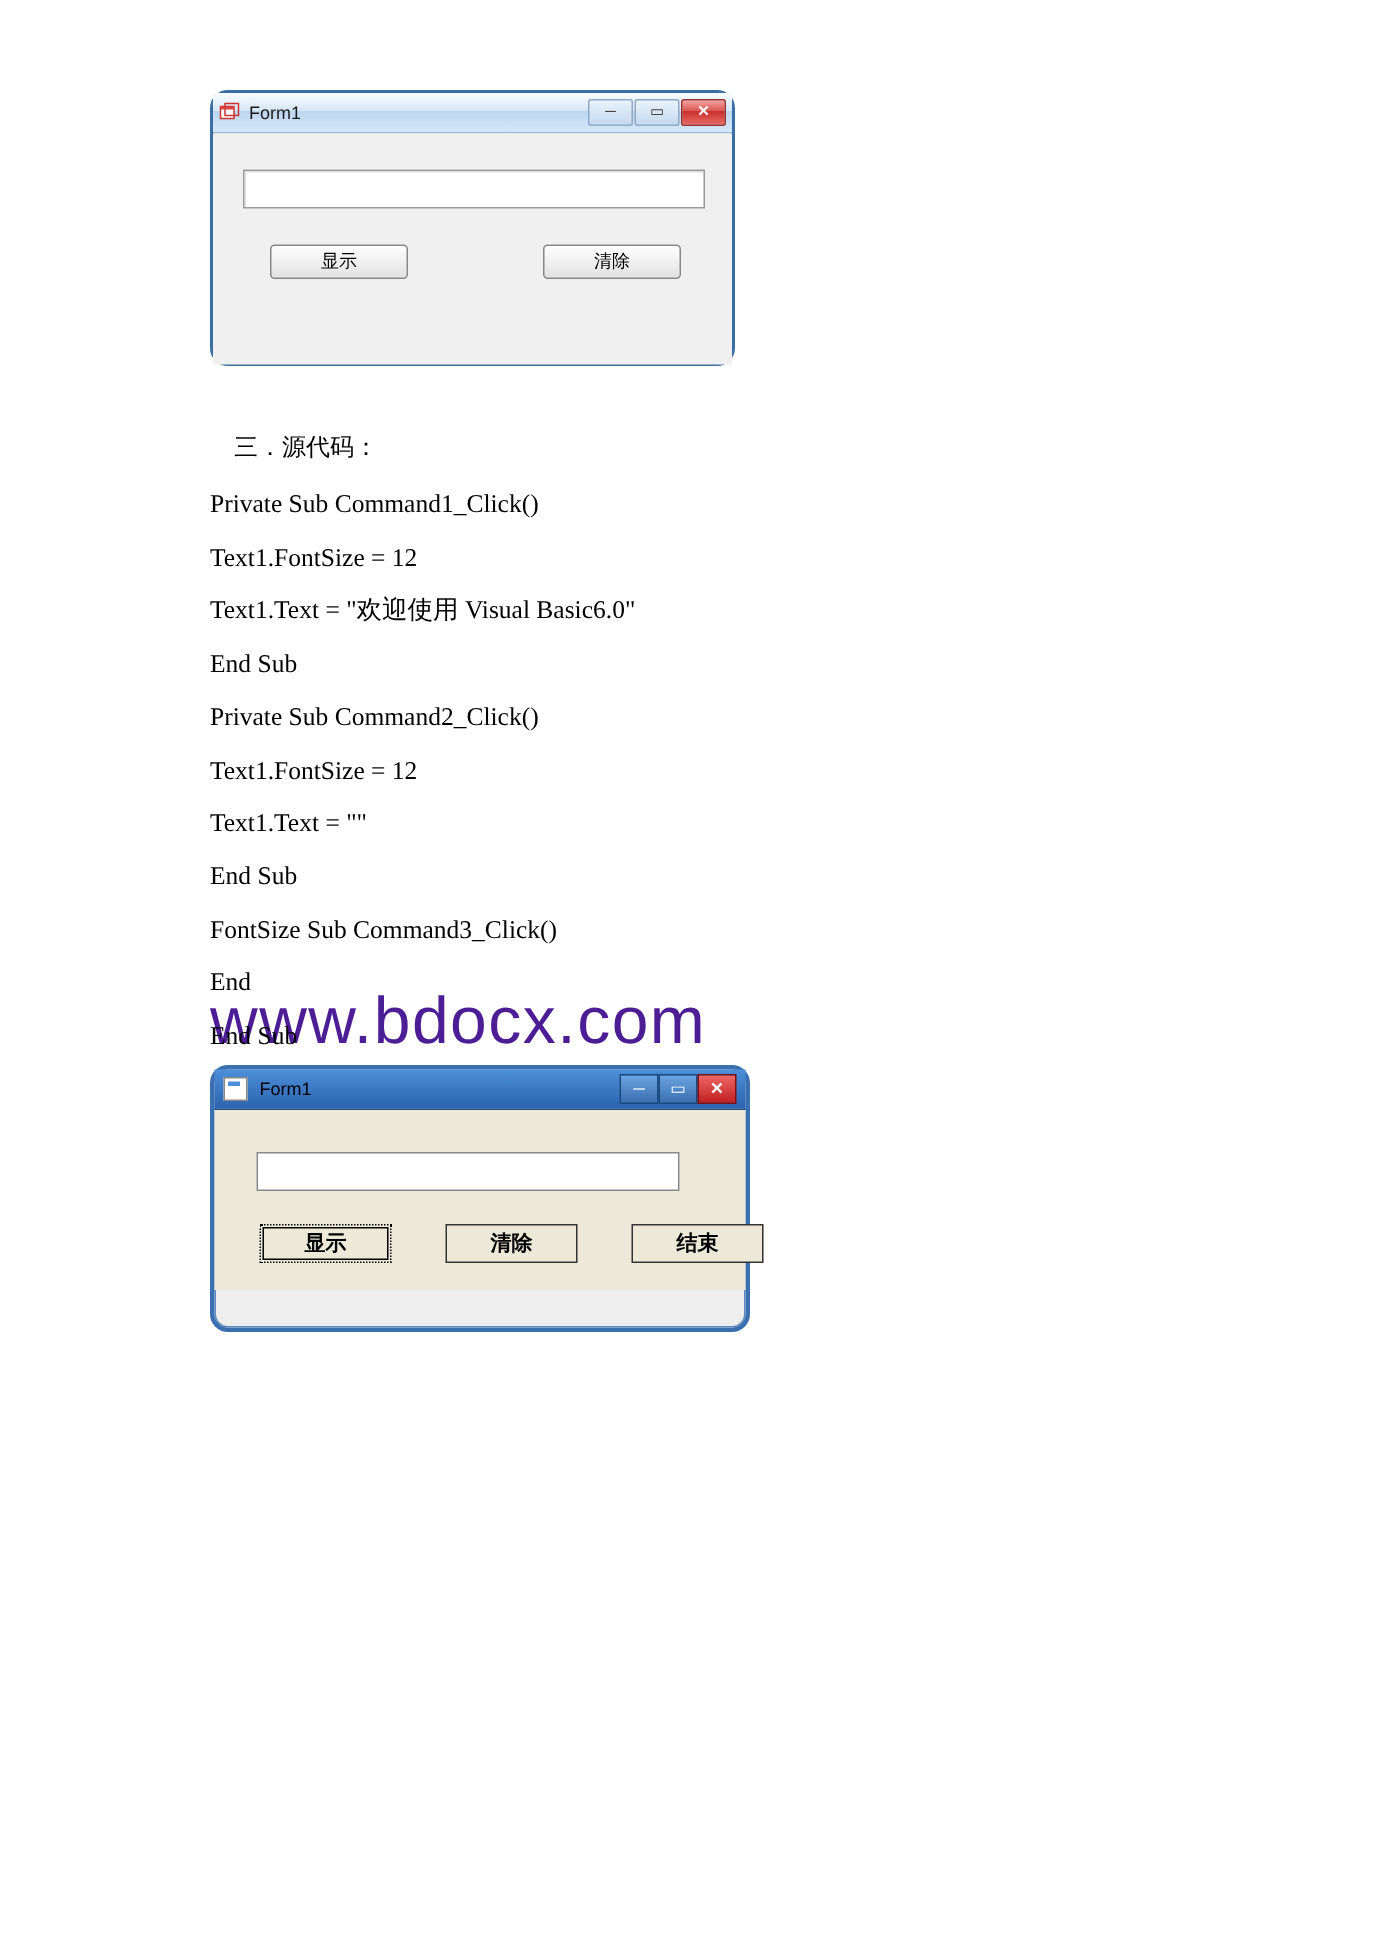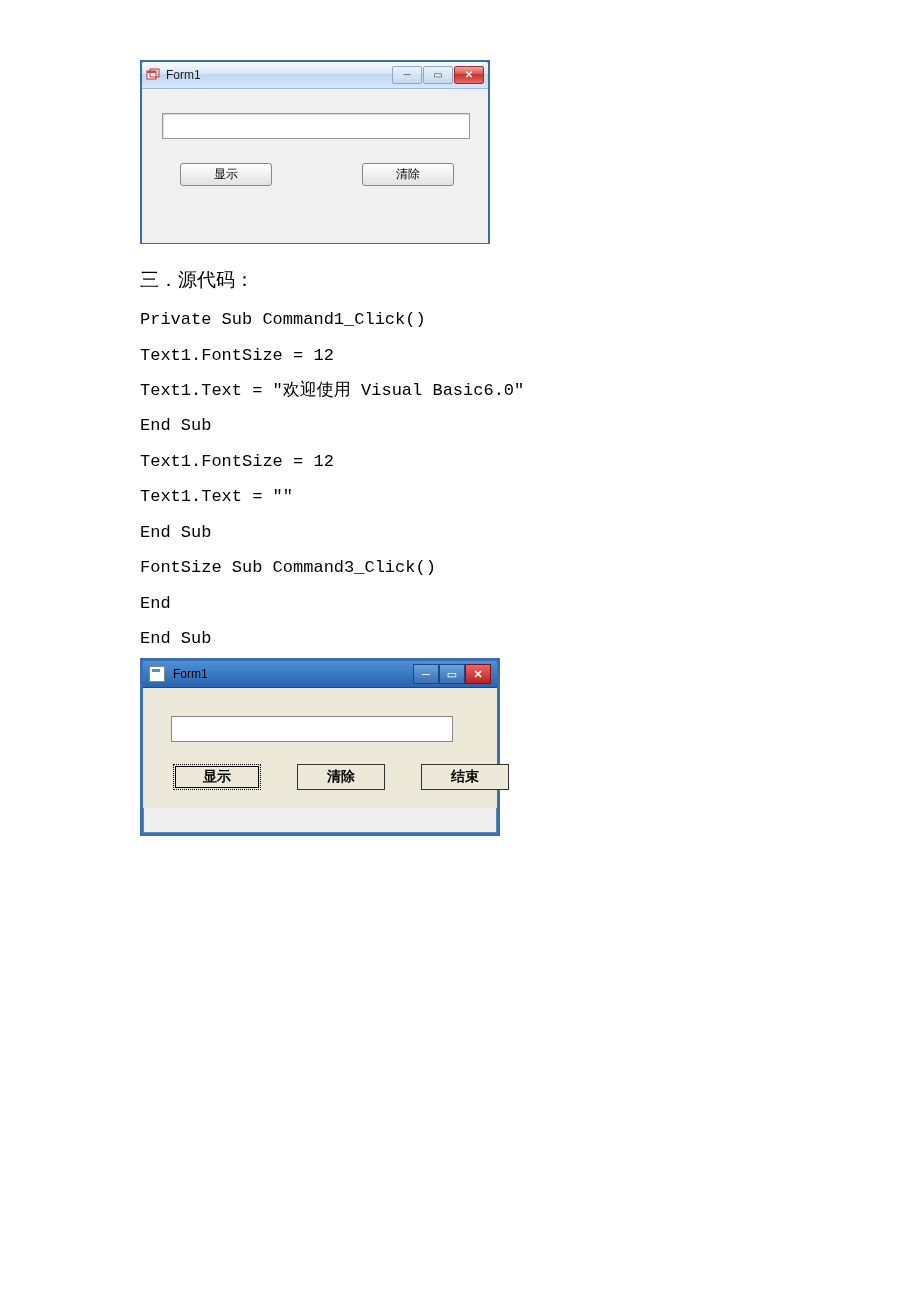--- a/index.html
+++ b/index.html
@@ -1,31 +1,31 @@
 <!DOCTYPE html>
 <html><head>
 <meta charset="utf-8">
 <style>
 body{margin:0;background:#fff;font-family:"Microsoft YaHei","SimSun",serif;color:#000;width:920px;padding:0}
 .page{padding:60px 140px 40px 140px}
-.win{border:2px solid #3b6ea5;border-radius:0;background:#eee;box-shadow:0 0 0 1px #5a8abf inset;margin-bottom:18px}
+.win{border:2px solid #3b6ea5;border-radius:12px;background:#eee;box-shadow:0 0 0 1px #5a8abf inset;margin-bottom:40px}
 .win1{width:346px;height:180px}
 .titlebar{height:26px;background:linear-gradient(to bottom,#f9fcff,#d6e7f6 45%,#bcd6ee 46%,#d6e8fb);border-bottom:1px solid #9cb9d9;display:flex;align-items:center;padding:0 4px;border-radius:2px 2px 0 0}
 .ticon{width:14px;height:14px;margin-right:6px;display:flex;align-items:center;justify-content:center}
 .ticon svg{display:block}
 .ttext{font-family:"Segoe UI",Tahoma,sans-serif;font-size:12px;color:#1a1a1a;flex:1}
 .winbtns{display:flex;gap:1px}
 .wbtn{width:28px;height:16px;background:linear-gradient(to bottom,#eaf3fb,#c4d9ee);border:1px solid #8fa9c7;border-radius:2px;display:flex;align-items:center;justify-content:center;font-size:10px;font-family:Arial;color:#444;line-height:1}
 .wbtn.close{background:linear-gradient(to bottom,#f3a3a0,#d9534f 45%,#c9302c 46%,#e66b67);border-color:#9b2e2b;color:#fff;font-weight:bold}
 .winbody{background:#f0f0f0;padding:16px 20px;height:calc(100% - 26px);box-sizing:border-box}
 .txtbox{width:100%;height:24px;background:#fff;border:1px solid #999;box-shadow:inset 1px 1px 0 #ddd;margin:8px 0 24px 0}
 .btnrow{display:flex;gap:90px;padding-left:18px}
 .fbtn{min-width:62px;padding:2px 14px;background:linear-gradient(to bottom,#fefefe,#e2e2e2);border:1px solid #888;border-radius:3px;font-size:12px;font-family:"SimSun",sans-serif;cursor:pointer;text-align:center}
-.para{font-size:19px;line-height:1.9;margin:6px 0;font-family:Liberation Sans, sans-serif}
-.code{font-size:17px;line-height:1.85;margin:4px 0;font-family:Liberation Mono, monospace}
+.para{font-size:16px;line-height:1.9;margin:6px 16px;font-family:Liberation Sans, sans-serif}
+.code{font-size:17px;line-height:1.85;margin:4px 0;font-family:Liberation Serif, serif}
 .watermark{position:absolute;left:140px;top:656px;font-size:44px;color:#4c1d95;font-family:Arial,sans-serif;letter-spacing:1px;z-index:-1;pointer-events:none}
 .content{position:relative}
 .win2{width:354px;height:172px;border:3px solid #3a6fb0}
 .titlebar2{height:26px;background:linear-gradient(to bottom,#4d8fd9,#2b63b0);display:flex;align-items:center;padding:0 6px;border-bottom:1px solid #1d4a82}
 .ticon2{width:14px;height:14px;background:#fff;border:1px solid #888;margin-right:8px;position:relative}
 .ticon2::before{content:"";position:absolute;left:2px;top:2px;width:8px;height:3px;background:#4d8fd9}
 .ttext2{font-family:"Tahoma",sans-serif;font-size:12px;color:#000;flex:1}
 .winbtns2{display:flex;gap:0}
 .wbtn2{width:24px;height:18px;background:linear-gradient(to bottom,#6aa3e0,#3a6fb0);border:1px solid #1a4a80;display:flex;align-items:center;justify-content:center;font-size:11px;color:#fff;font-family:Arial;line-height:1}
 .wbtn2.close{background:linear-gradient(to bottom,#e66,#c02020);border-color:#801010;font-weight:bold}
@@ -63,20 +63,21 @@
   </div>
  </div>
 </div>
 
 <p class="para">三．源代码：</p>
 
 <p class="code">Private Sub Command1_Click()</p>
 <p class="code">Text1.FontSize = 12</p>
 <p class="code">Text1.Text = "欢迎使用 Visual Basic6.0"</p>
 <p class="code">End Sub</p>
+<p class="code">Private Sub Command2_Click()</p>
 <p class="code">Text1.FontSize = 12</p>
 <p class="code">Text1.Text = ""</p>
 <p class="code">End Sub</p>
 <p class="code">FontSize Sub Command3_Click()</p>
 <p class="code">End</p>
 <p class="code">End Sub</p>
 
 <div class="watermark">www.bdocx.com</div>
 
 <div class="win win2">

